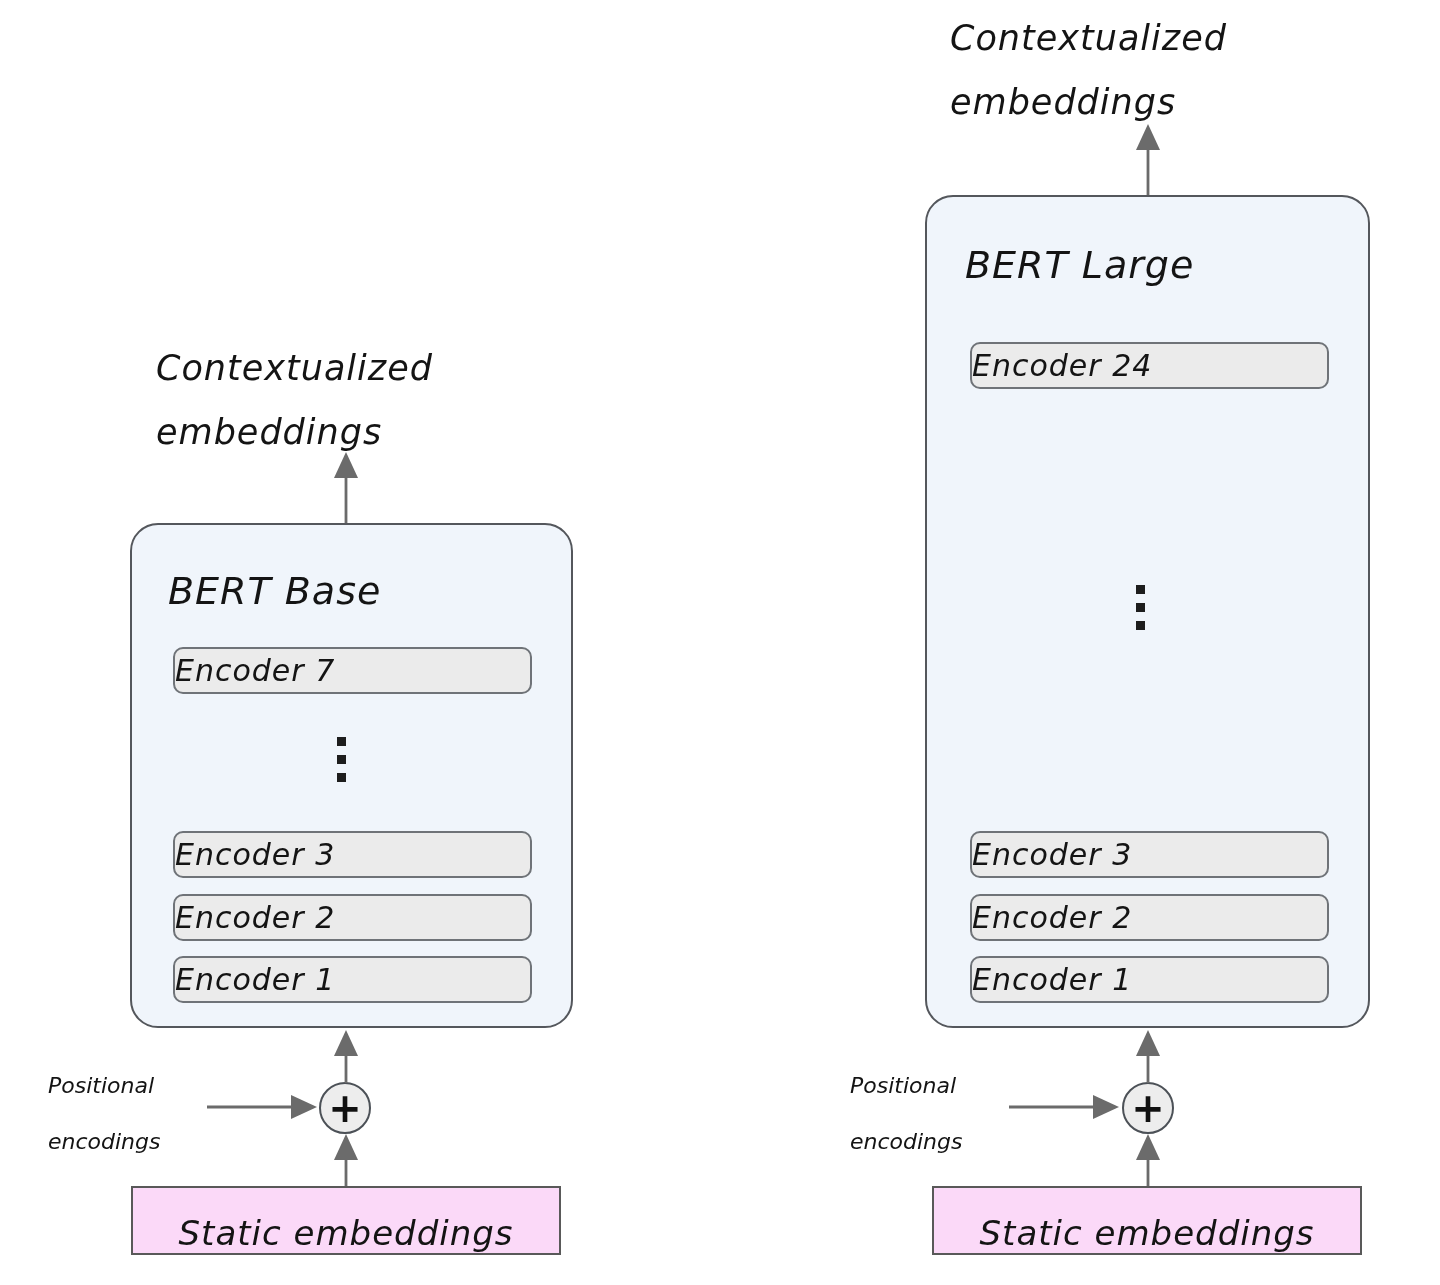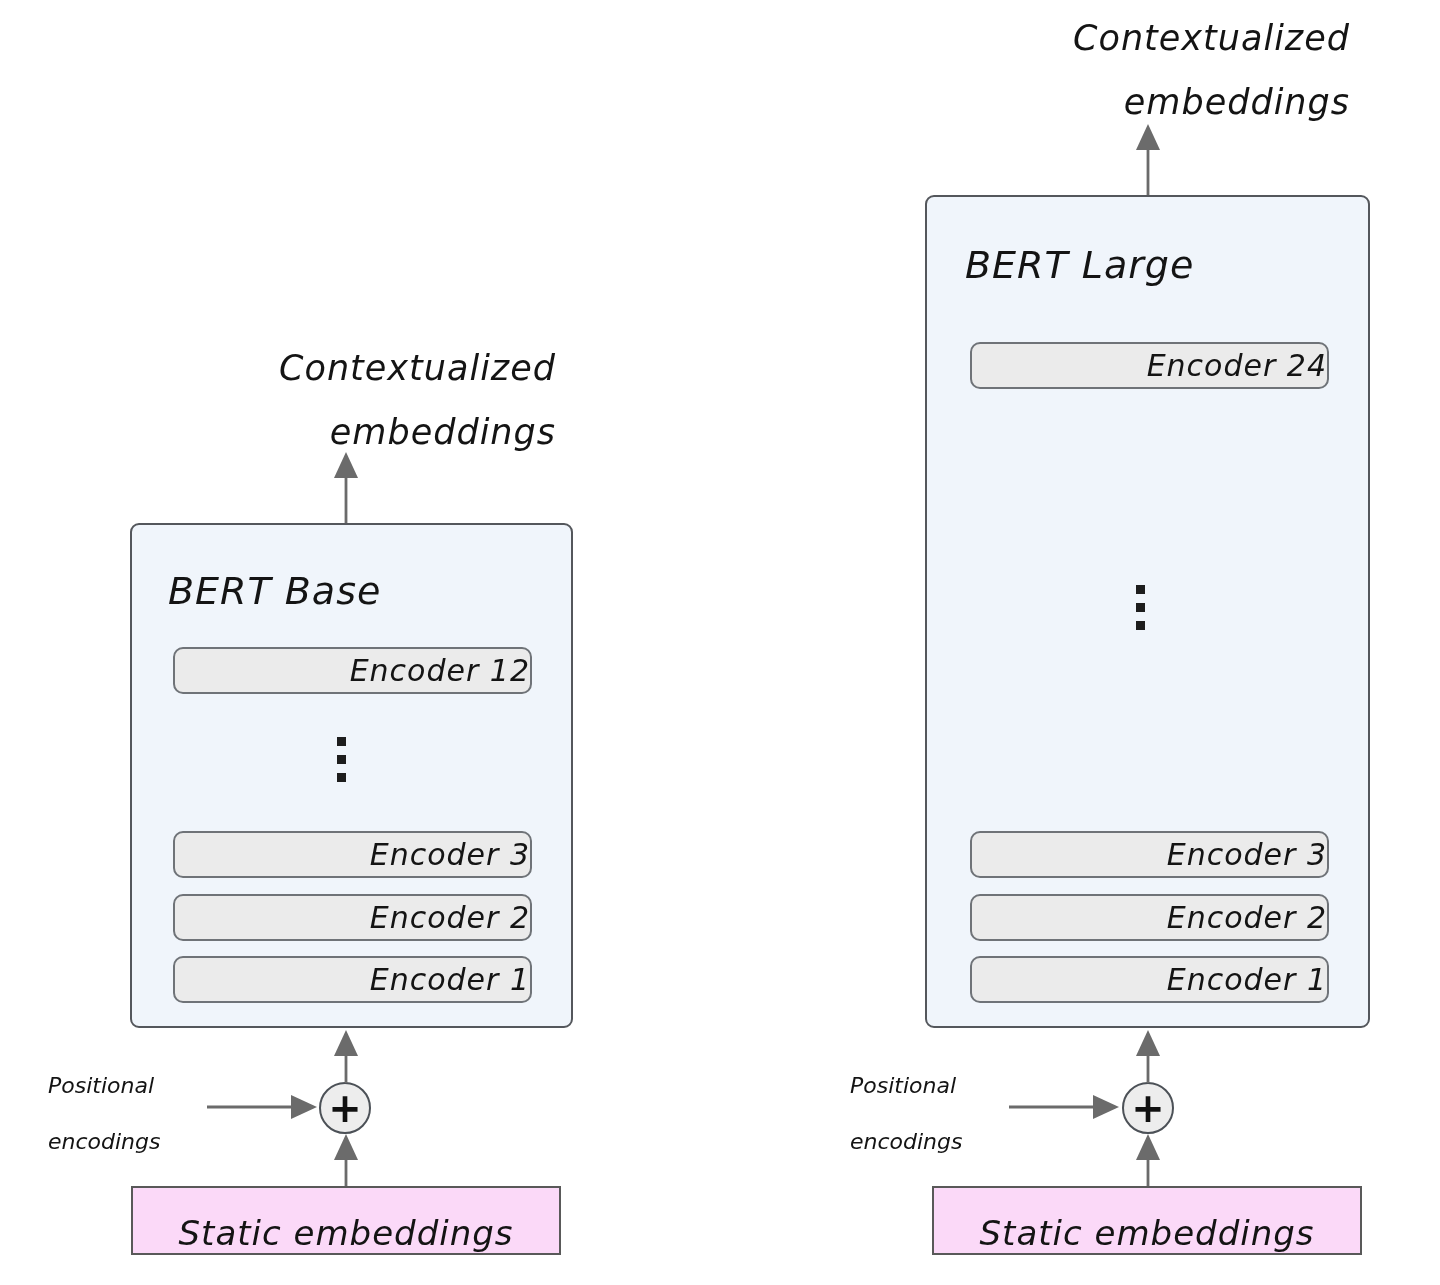--- a/index.html
+++ b/index.html
@@ -15,30 +15,30 @@
     --plus-border:#4c5157;
   }
   *{margin:0;padding:0;box-sizing:border-box;}
   body{background:#ffffff;}
   .canvas{
     position:relative;width:1440px;height:1285px;background:#ffffff;overflow:hidden;
     font-family:"DejaVu Sans",sans-serif;font-style:italic;color:var(--text);
   }
   .abs{position:absolute;}
   .out-label{
-    width:400px;text-align:right;font-size:35px;line-height:64px;letter-spacing:1px;
+    width:400px;text-align:left;font-size:35px;line-height:64px;letter-spacing:1px;
   }
   .model-box{
-    background:var(--box-fill);border:2.5px solid var(--box-border);border-radius:9px;font-style:italic;
+    background:var(--box-fill);border:2.5px solid var(--box-border);border-radius:28px;font-style:italic;
   }
   .model-title{font-size:38px;letter-spacing:1px;}
   .encoder{
     position:absolute;left:41px;width:359px;height:47px;
     background:var(--encoder-fill);border:2px solid var(--encoder-border);border-radius:10px;
-    display:flex;align-items:center;justify-content:flex-end;
+    display:flex;align-items:center;justify-content:flex-start;
     font-size:30px;letter-spacing:1px;
   }
   .dots{position:absolute;display:flex;flex-direction:column;gap:9px;}
   .dots i{width:9px;height:9px;background:#1d1d1d;display:block;}
   .plus-circle{
     width:52px;height:52px;border-radius:50%;
     background:var(--plus-fill);border:2.5px solid var(--plus-border);
     display:flex;align-items:center;justify-content:center;
     font-style:normal;font-weight:bold;font-size:40px;line-height:1;color:#111;
   }
@@ -57,21 +57,21 @@
 <div class="canvas">
 
   <div class="abs out-label" style="left:156px;top:336px;">
     <div>Contextualized</div>
     <div>embeddings</div>
   </div>
 
   <div class="abs model-box" style="left:130px;top:523px;width:443px;height:505px;">
     <div class="abs model-title" style="left:36px;top:44px;">BERT Base</div>
     <div class="encoder" style="top:122px;">
-      <span>Encoder 12</span>
+      <span>Encoder 7</span>
     </div>
     <div class="dots" style="left:205px;top:212px;">
         <i></i>
         <i></i>
         <i></i>
       </div>
     <div class="encoder" style="top:306px;">
       <span>Encoder 3</span>
     </div>
     <div class="encoder" style="top:369px;">

